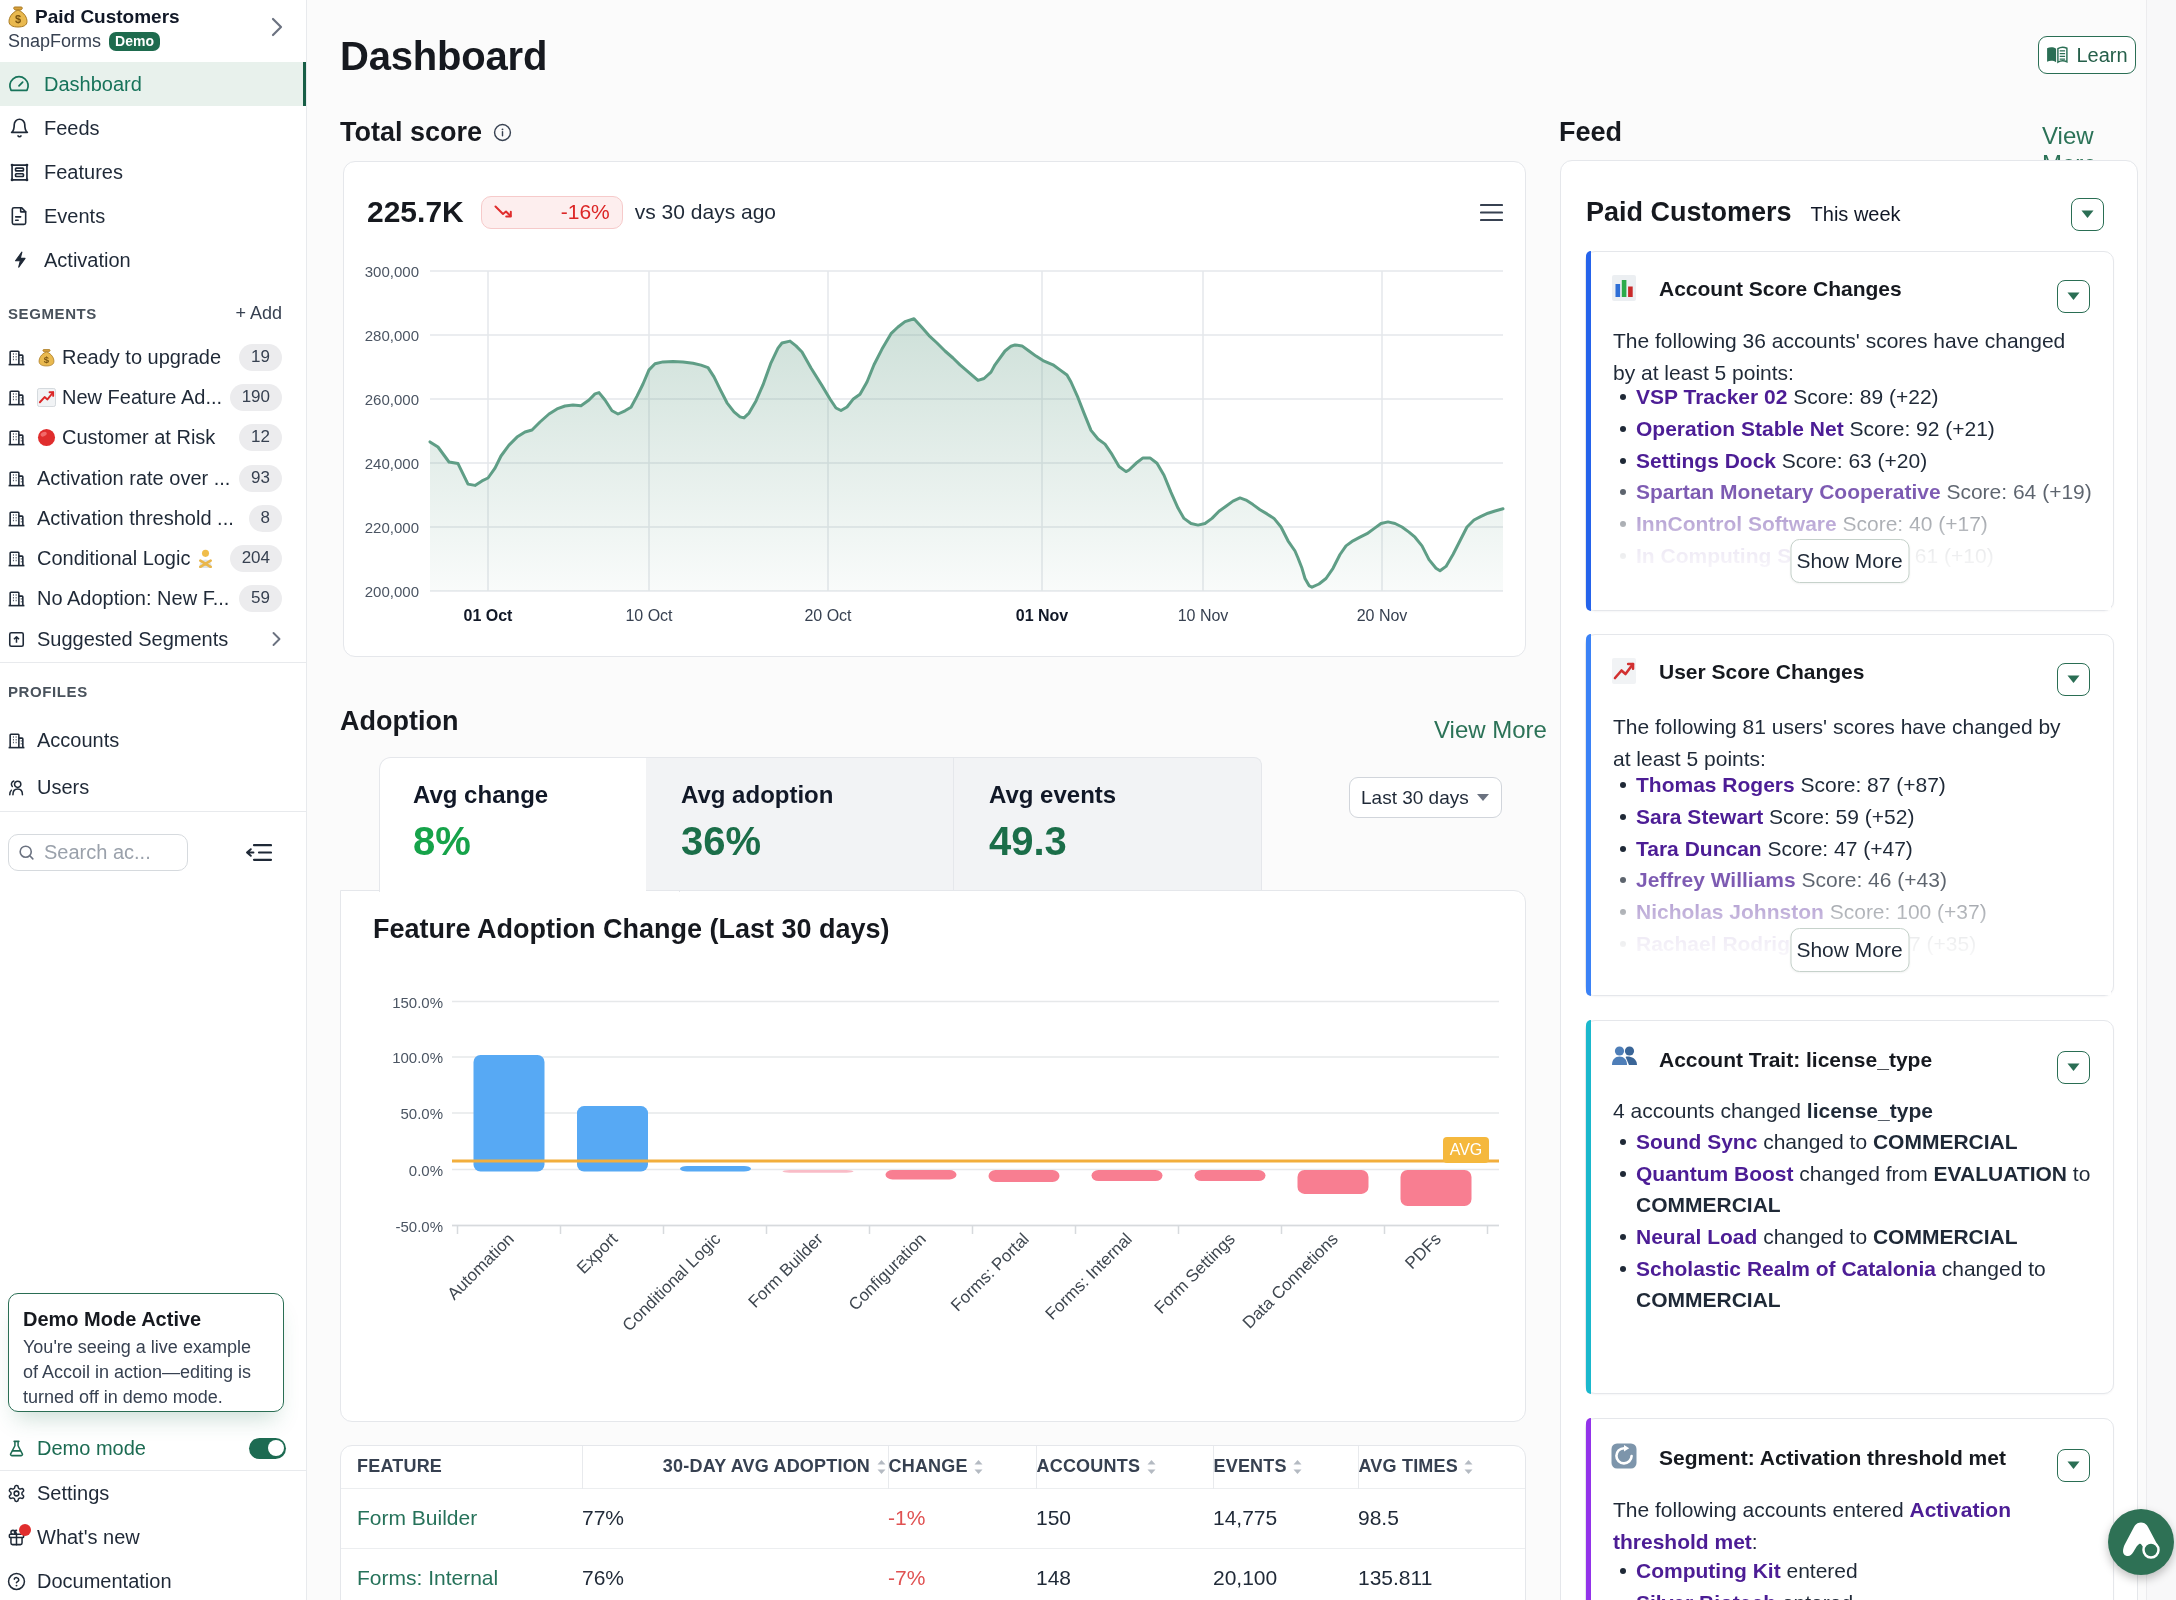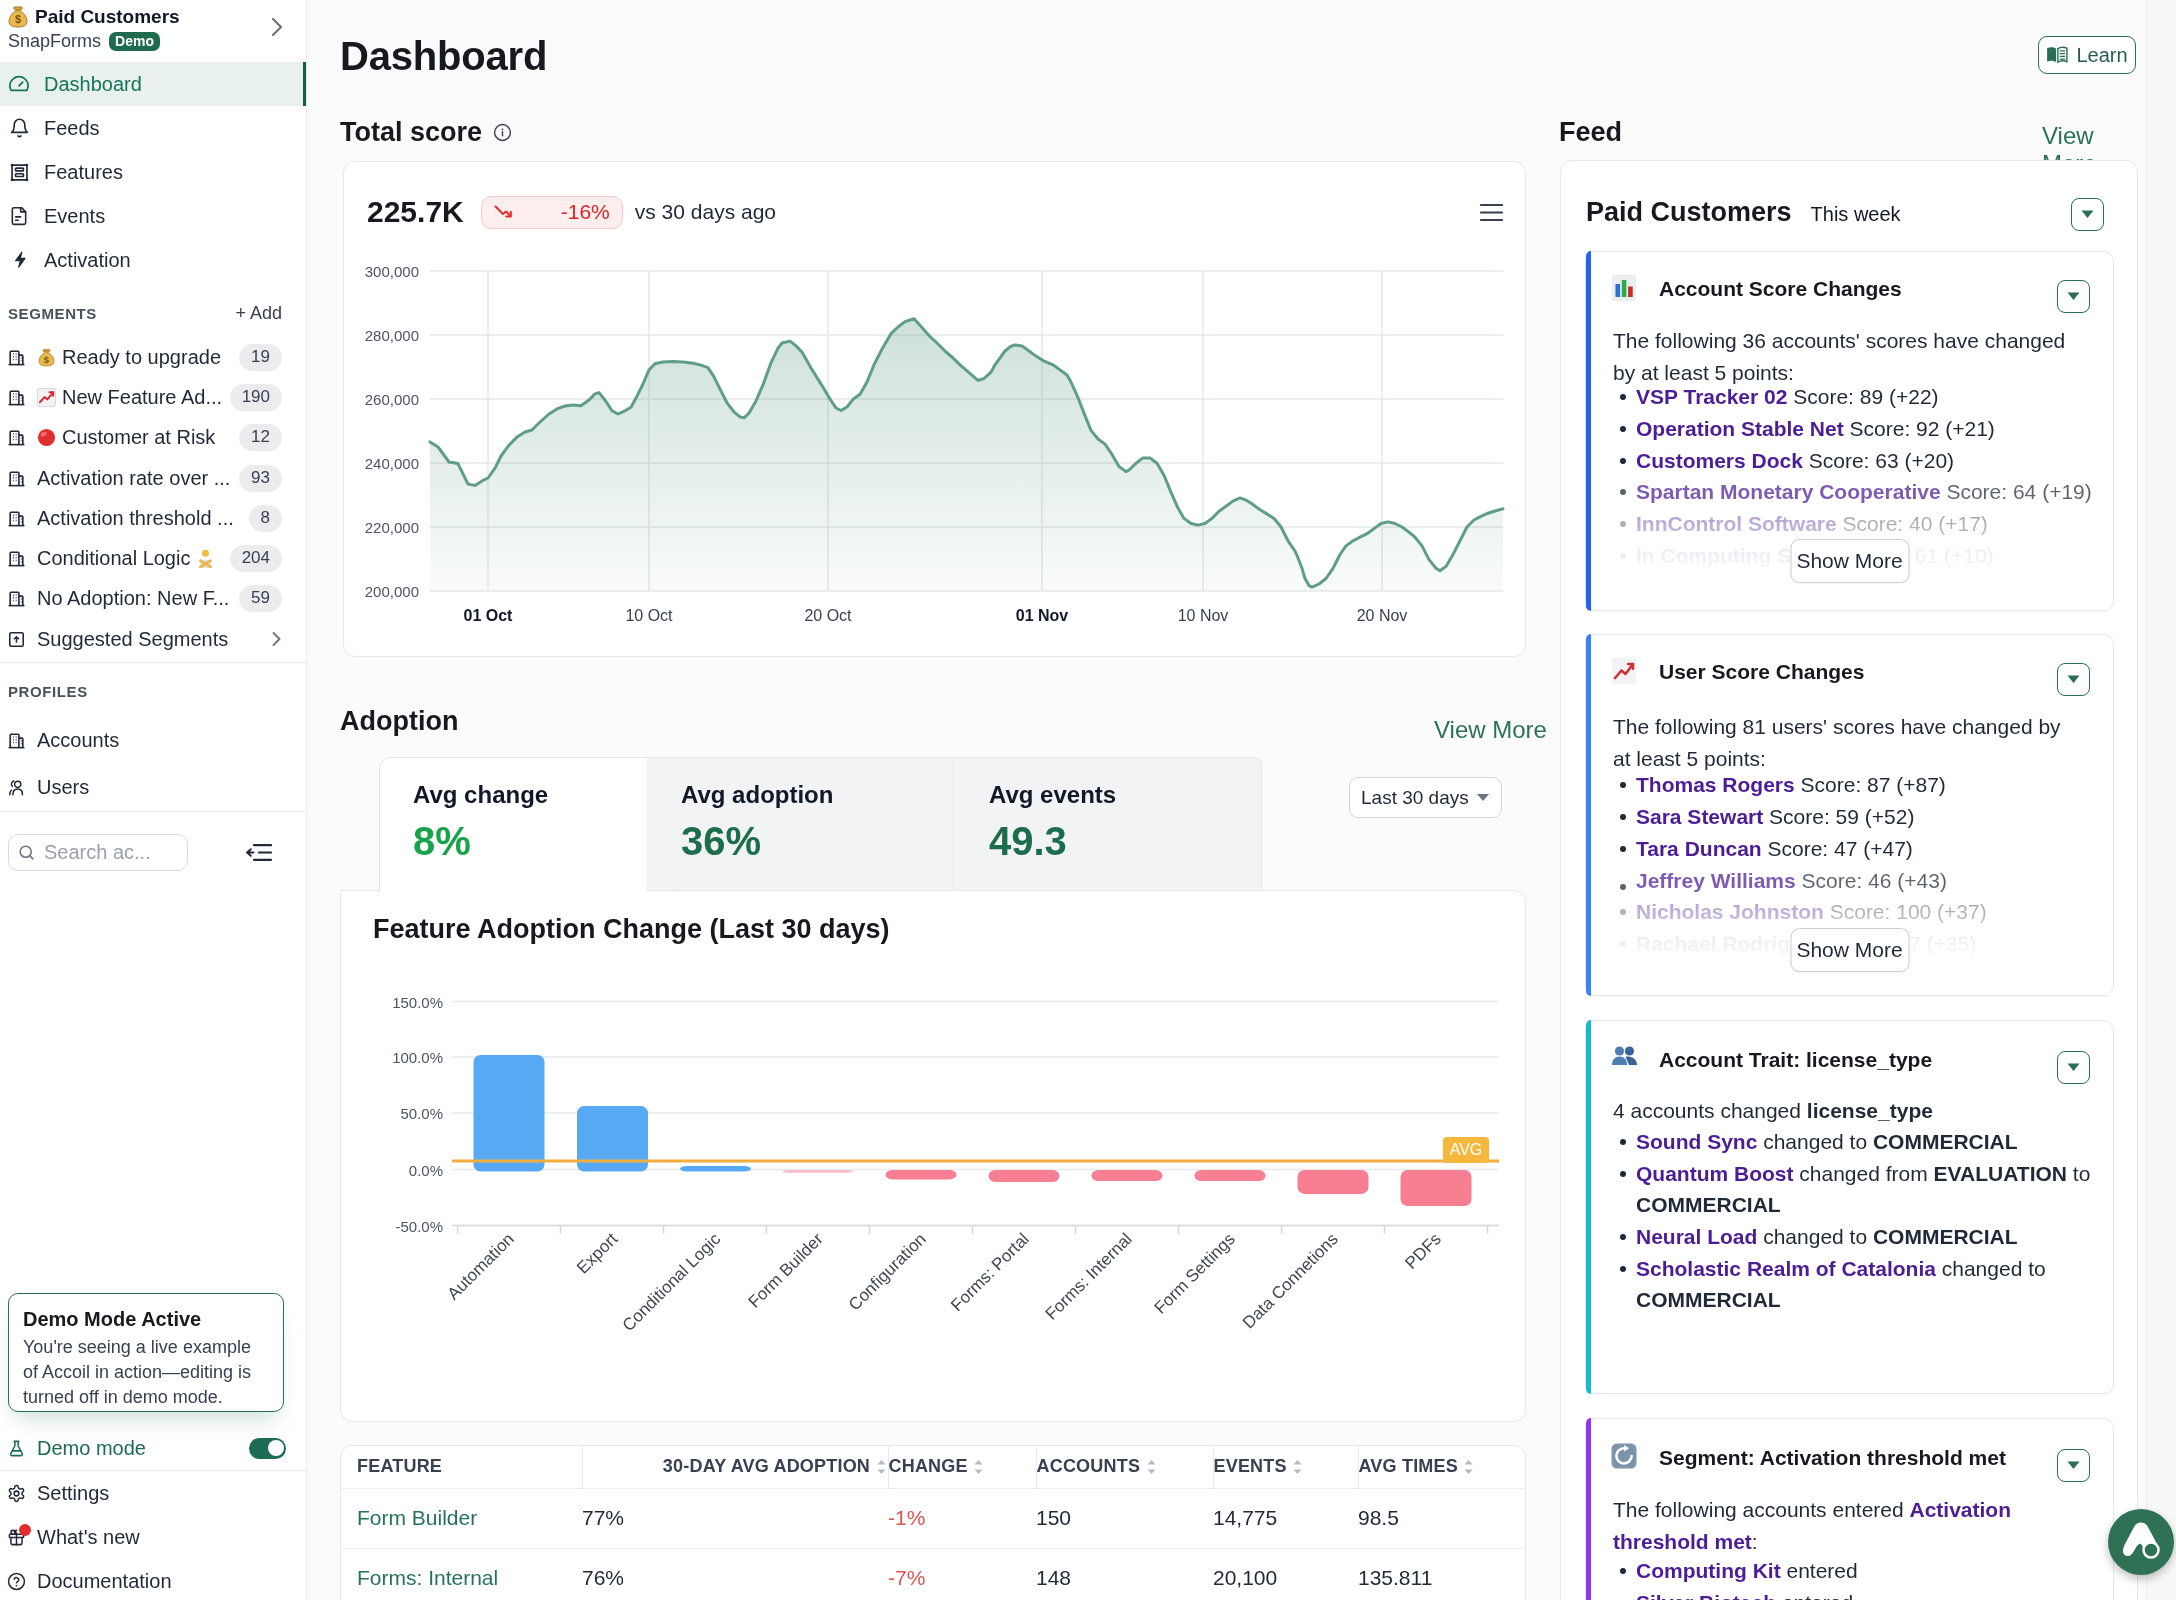--- a/index.html
+++ b/index.html
@@ -547,21 +547,21 @@
         <div class="fb" style="height:31.8px;">
             <span class="dot"></span>
             <span class="ftext"><span class="gname">VSP Tracker 02</span> Score: 89 (+22)</span>
           </div>
         <div class="fb" style="height:31.8px;">
             <span class="dot"></span>
             <span class="ftext"><span class="gname">Operation Stable Net</span> Score: 92 (+21)</span>
           </div>
         <div class="fb" style="height:31.8px;">
             <span class="dot"></span>
-            <span class="ftext"><span class="gname">Customers Dock</span> Score: 63 (+20)</span>
+            <span class="ftext"><span class="gname">Settings Dock</span> Score: 63 (+20)</span>
           </div>
         <div class="fb" style="height:31.8px; opacity:0.72;">
             <span class="dot"></span>
             <span class="ftext"><span class="gname">Spartan Monetary Cooperative</span> Score: 64 (+19)</span>
           </div>
         <div class="fb" style="height:31.8px; opacity:0.42;">
             <span class="dot"></span>
             <span class="ftext"><span class="gname">InnControl Software</span> Score: 40 (+17)</span>
           </div>
         <div class="fb" style="height:31.8px; opacity:0.18;">
@@ -595,21 +595,21 @@
             <span class="ftext"><span class="gname">Thomas Rogers</span> Score: 87 (+87)</span>
           </div>
         <div class="fb" style="height:31.8px;">
             <span class="dot"></span>
             <span class="ftext"><span class="gname">Sara Stewart</span> Score: 59 (+52)</span>
           </div>
         <div class="fb" style="height:31.8px;">
             <span class="dot"></span>
             <span class="ftext"><span class="gname">Tara Duncan</span> Score: 47 (+47)</span>
           </div>
-        <div class="fb" style="height:31.8px; opacity:0.72;align-items:center;">
+        <div class="fb" style="height:31.8px; opacity:0.72;">
             <span class="dot"></span>
             <span class="ftext"><span class="gname">Jeffrey Williams</span> Score: 46 (+43)</span>
           </div>
         <div class="fb" style="height:31.8px; opacity:0.42;">
             <span class="dot"></span>
             <span class="ftext"><span class="gname">Nicholas Johnston</span> Score: 100 (+37)</span>
           </div>
         <div class="fb" style="height:31.8px; opacity:0.18;">
             <span class="dot"></span>
             <span class="ftext"><span class="gname">Rachael Rodriguez</span> Score: 57 (+35)</span>

